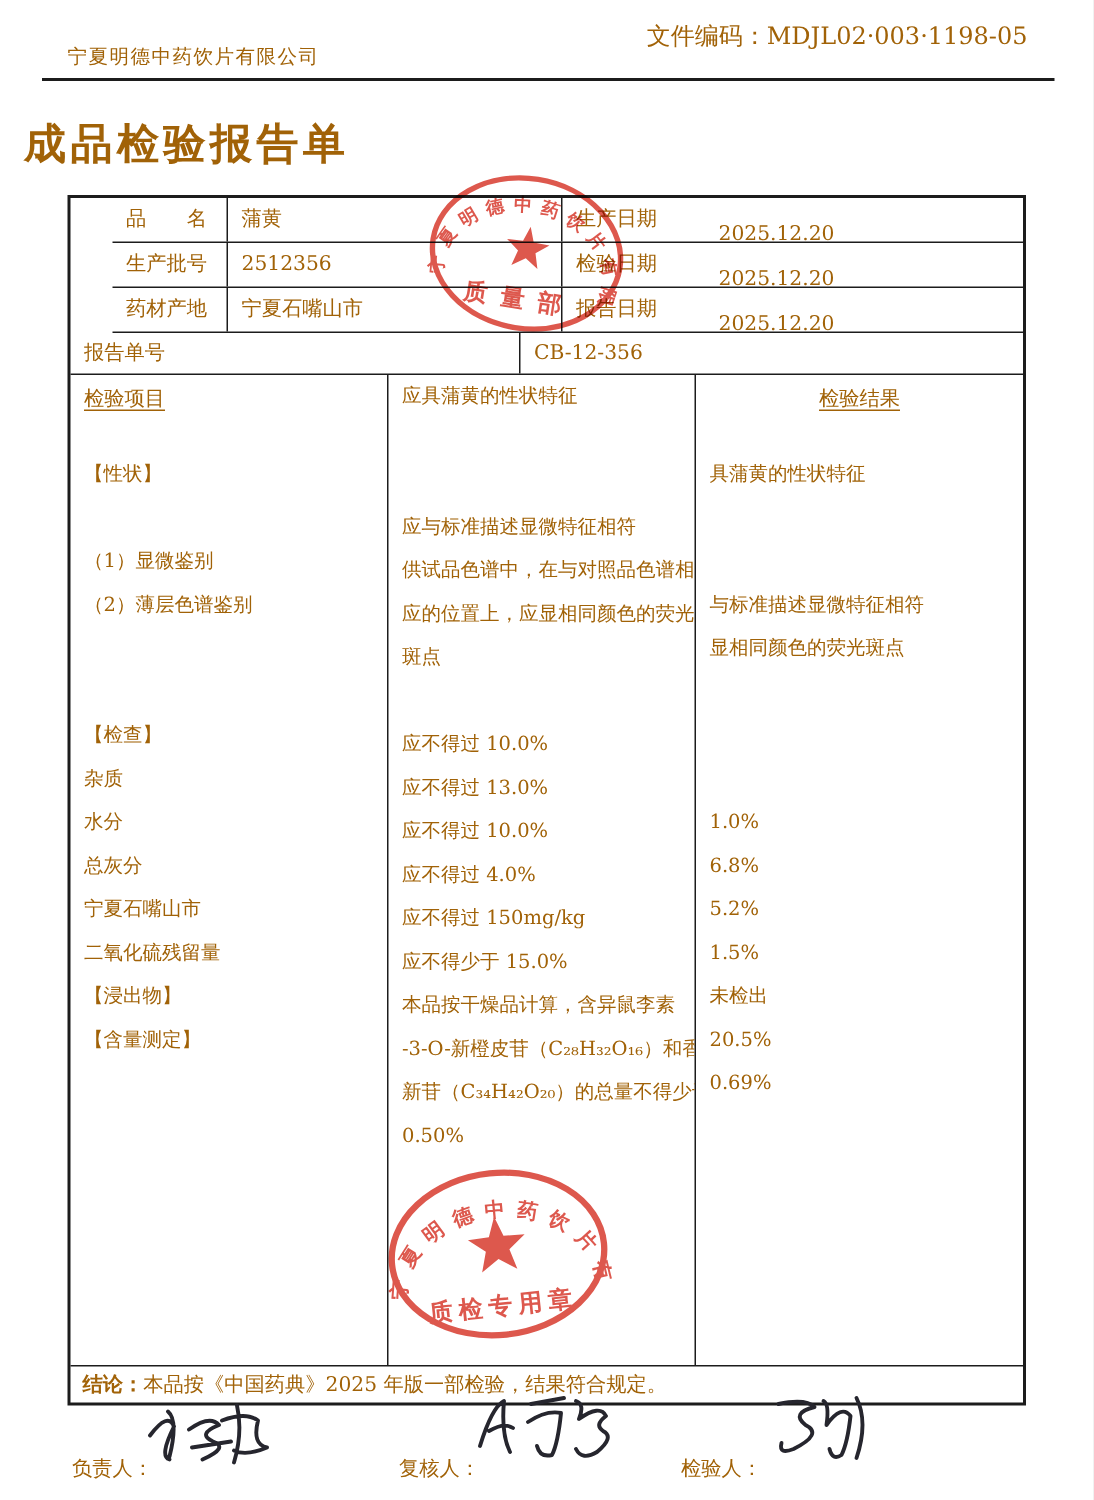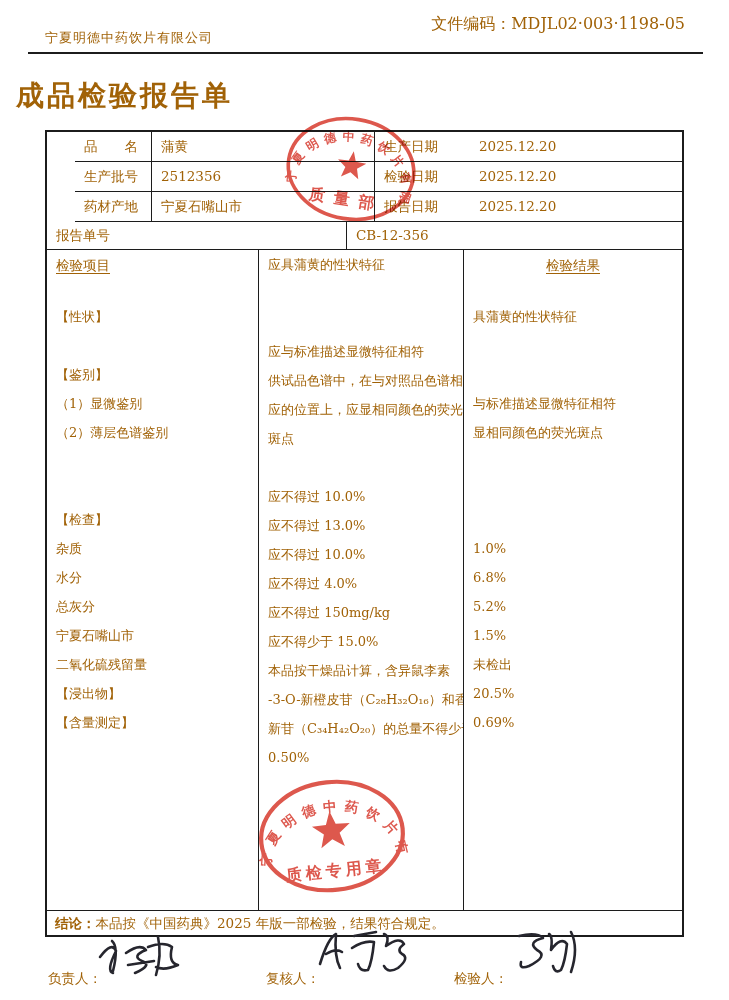--- a/index.html
+++ b/index.html
@@ -16,21 +16,21 @@
     font-size:28px;font-weight:bold;letter-spacing:3px;padding-left:16px;}
   
   .doc-table{position:absolute;left:45px;top:130px;width:639px;box-sizing:border-box;
     border:2px solid #1c1c1c;}
   
   .irow{display:grid;grid-template-columns:77px 223px 1fr;border-bottom:1.5px solid #1c1c1c;height:29px;line-height:29px;font-size:13.5px;margin-left:28px;}
   .irow4{display:grid;grid-template-columns:300px 1fr;border-bottom:1.5px solid #1c1c1c;height:27px;line-height:27px;font-size:13.5px;}
   .icell{padding-left:9px;white-space:nowrap;overflow:hidden;}
   .b-r{border-right:1.5px solid #1c1c1c;}
   .ccell{position:relative;padding-left:9px;white-space:nowrap;}
-  .cval{position:absolute;left:104px;top:0;}
+  .cval{position:absolute;left:104px;top:10px;}
   
   .main-grid{display:grid;grid-template-columns:212px 205px 1fr;height:660px;}
   .mcol{overflow:hidden;}
   .mhead{height:52px;box-sizing:border-box;padding-top:7px;font-size:13.5px;}
   .mhead .ul{text-decoration:underline;text-underline-offset:3px;}
   .mh-left{padding-left:9px;}
   .mh-center{text-align:center;}
   .tline{height:29px;line-height:29px;font-size:13px;padding-left:9px;white-space:nowrap;}
   
   .concl{border-top:1.5px solid #1c1c1c;height:24px;line-height:24px;font-size:13.5px;padding-left:8px;white-space:nowrap;}
@@ -85,21 +85,20 @@
     </div>
 
     <div class="main-grid">
       <div class="mcol b-r">
         <div class="mhead mh-left">
           <span class="ul">检验项目</span>
         </div>
         <div class="lines">
             <div class="tline">【性状】</div>
             <div class="tline"></div>
-            <div class="tline">【鉴别】</div>
             <div class="tline">（1）显微鉴别</div>
             <div class="tline">（2）薄层色谱鉴别</div>
             <div class="tline"></div>
             <div class="tline"></div>
             <div class="tline">【检查】</div>
             <div class="tline">杂质</div>
             <div class="tline">水分</div>
             <div class="tline">总灰分</div>
             <div class="tline">宁夏石嘴山市</div>
             <div class="tline">二氧化硫残留量</div>

